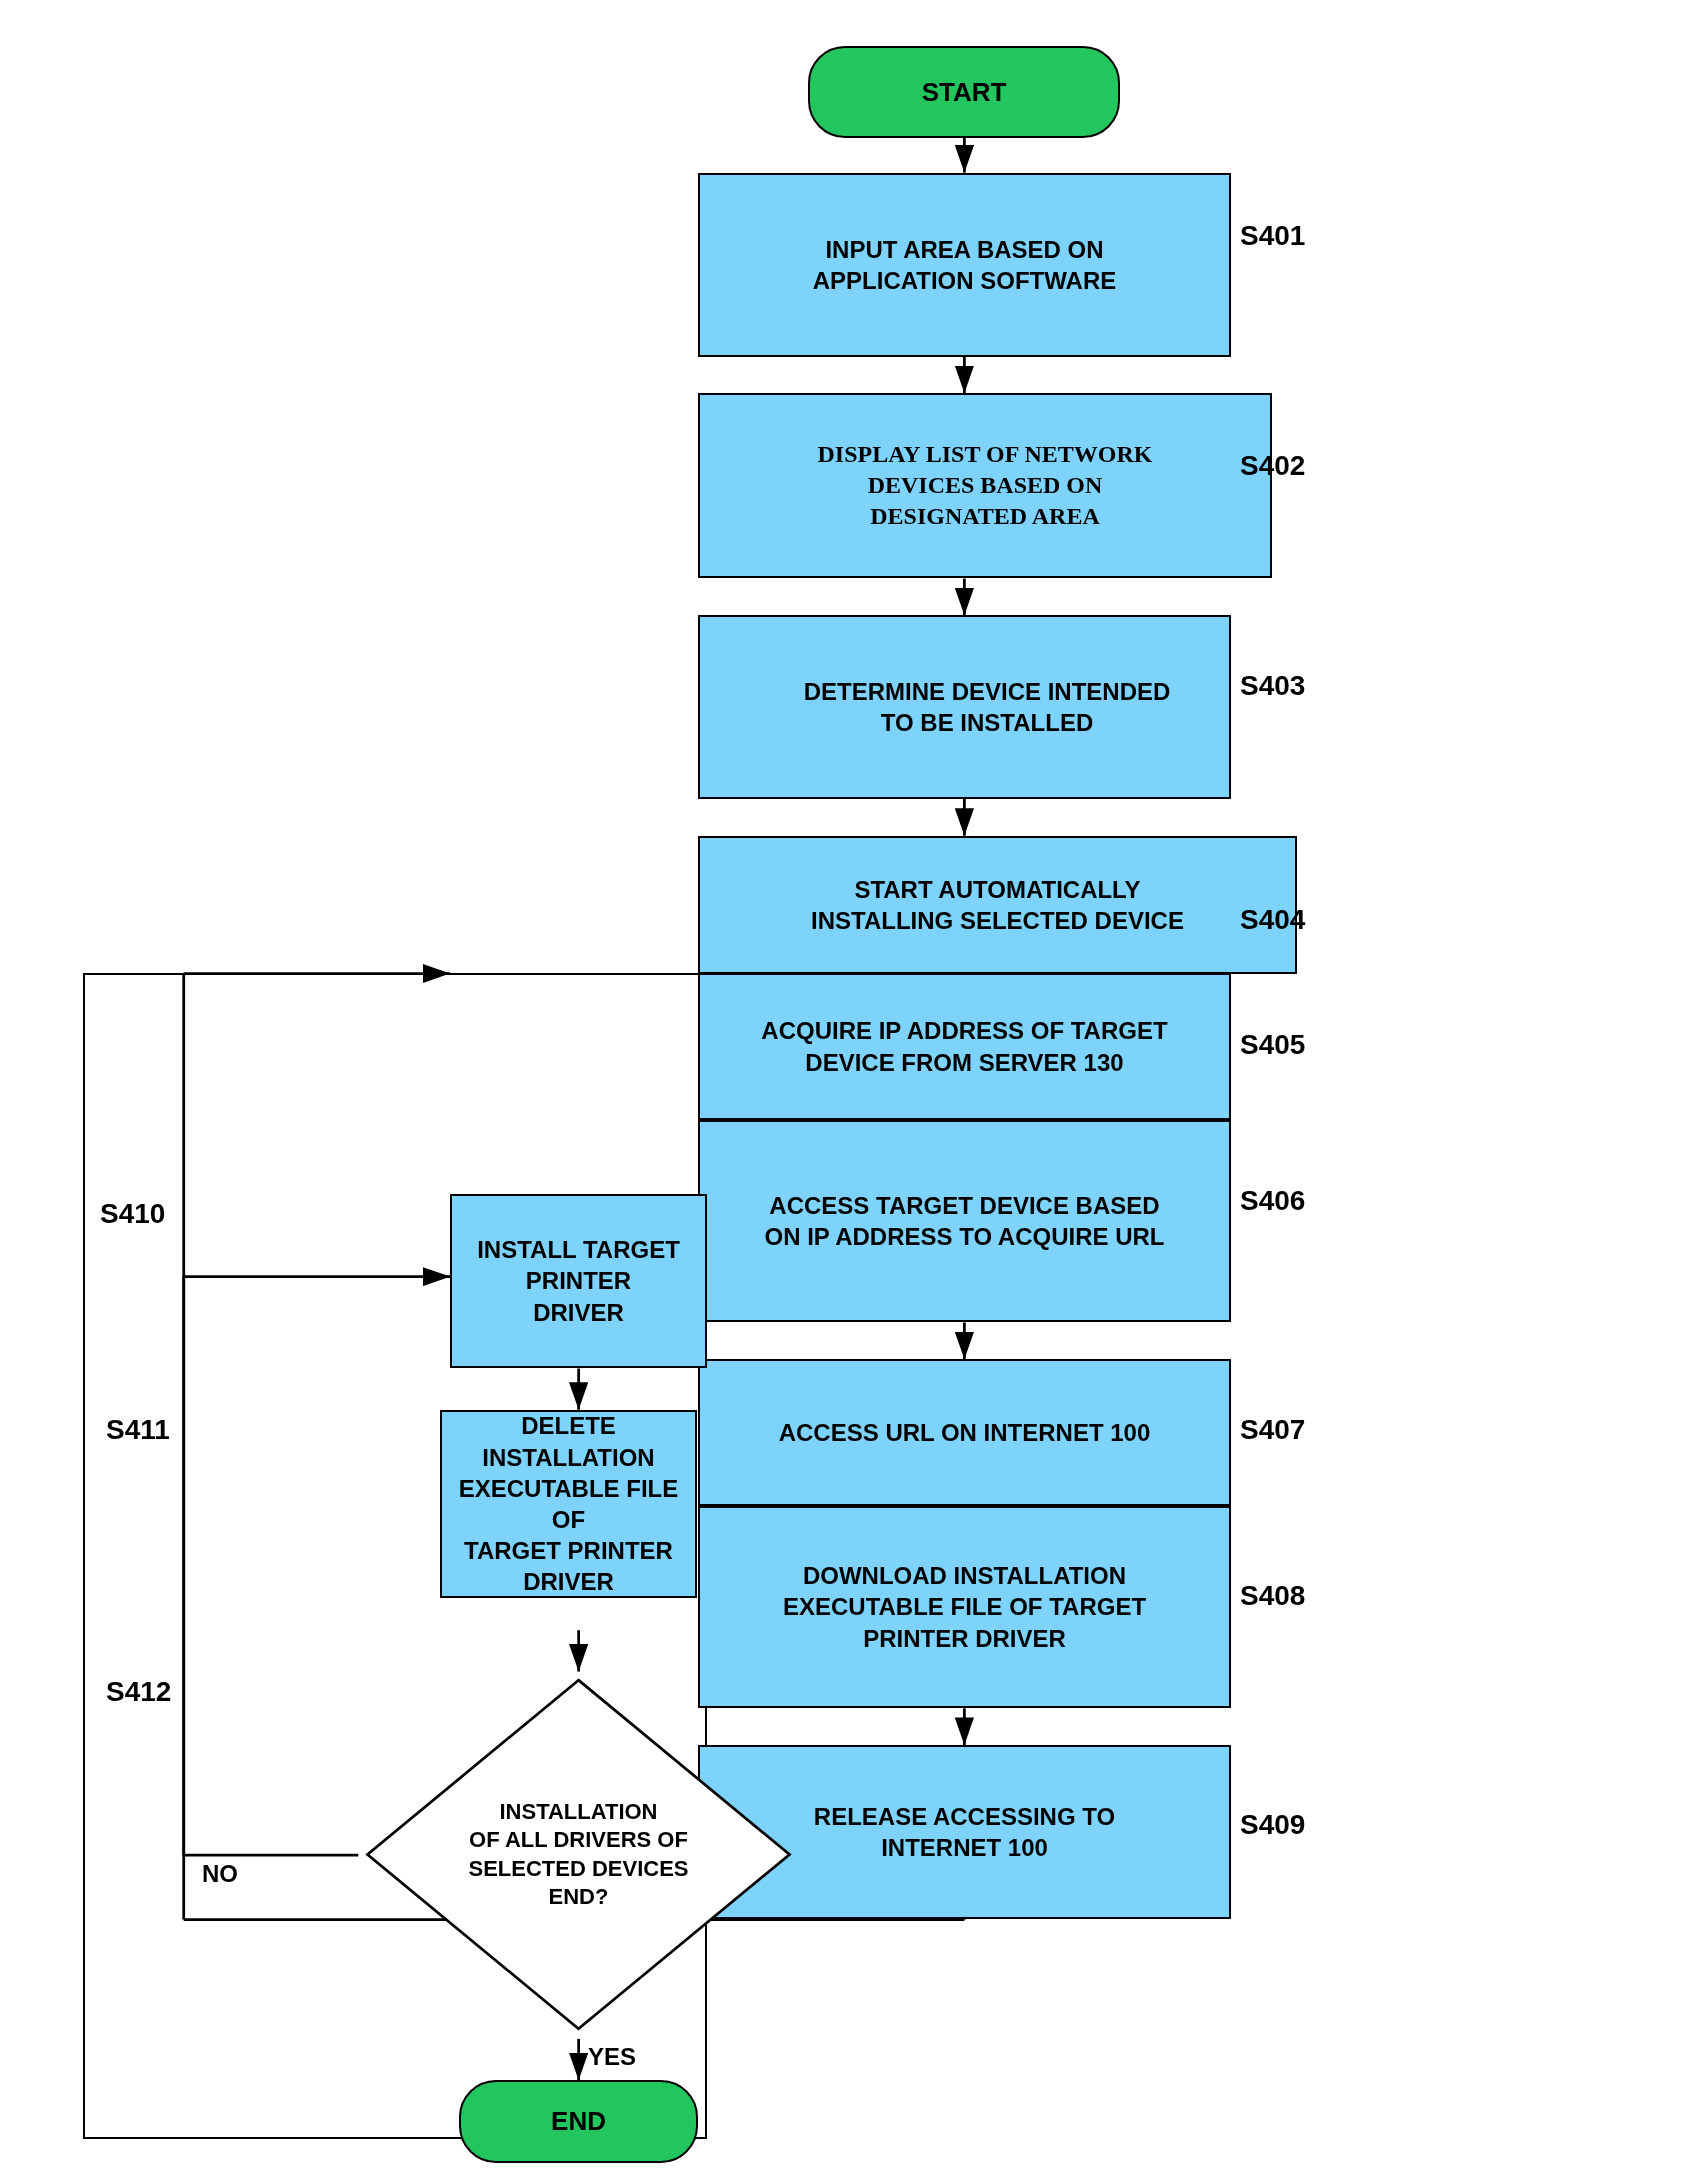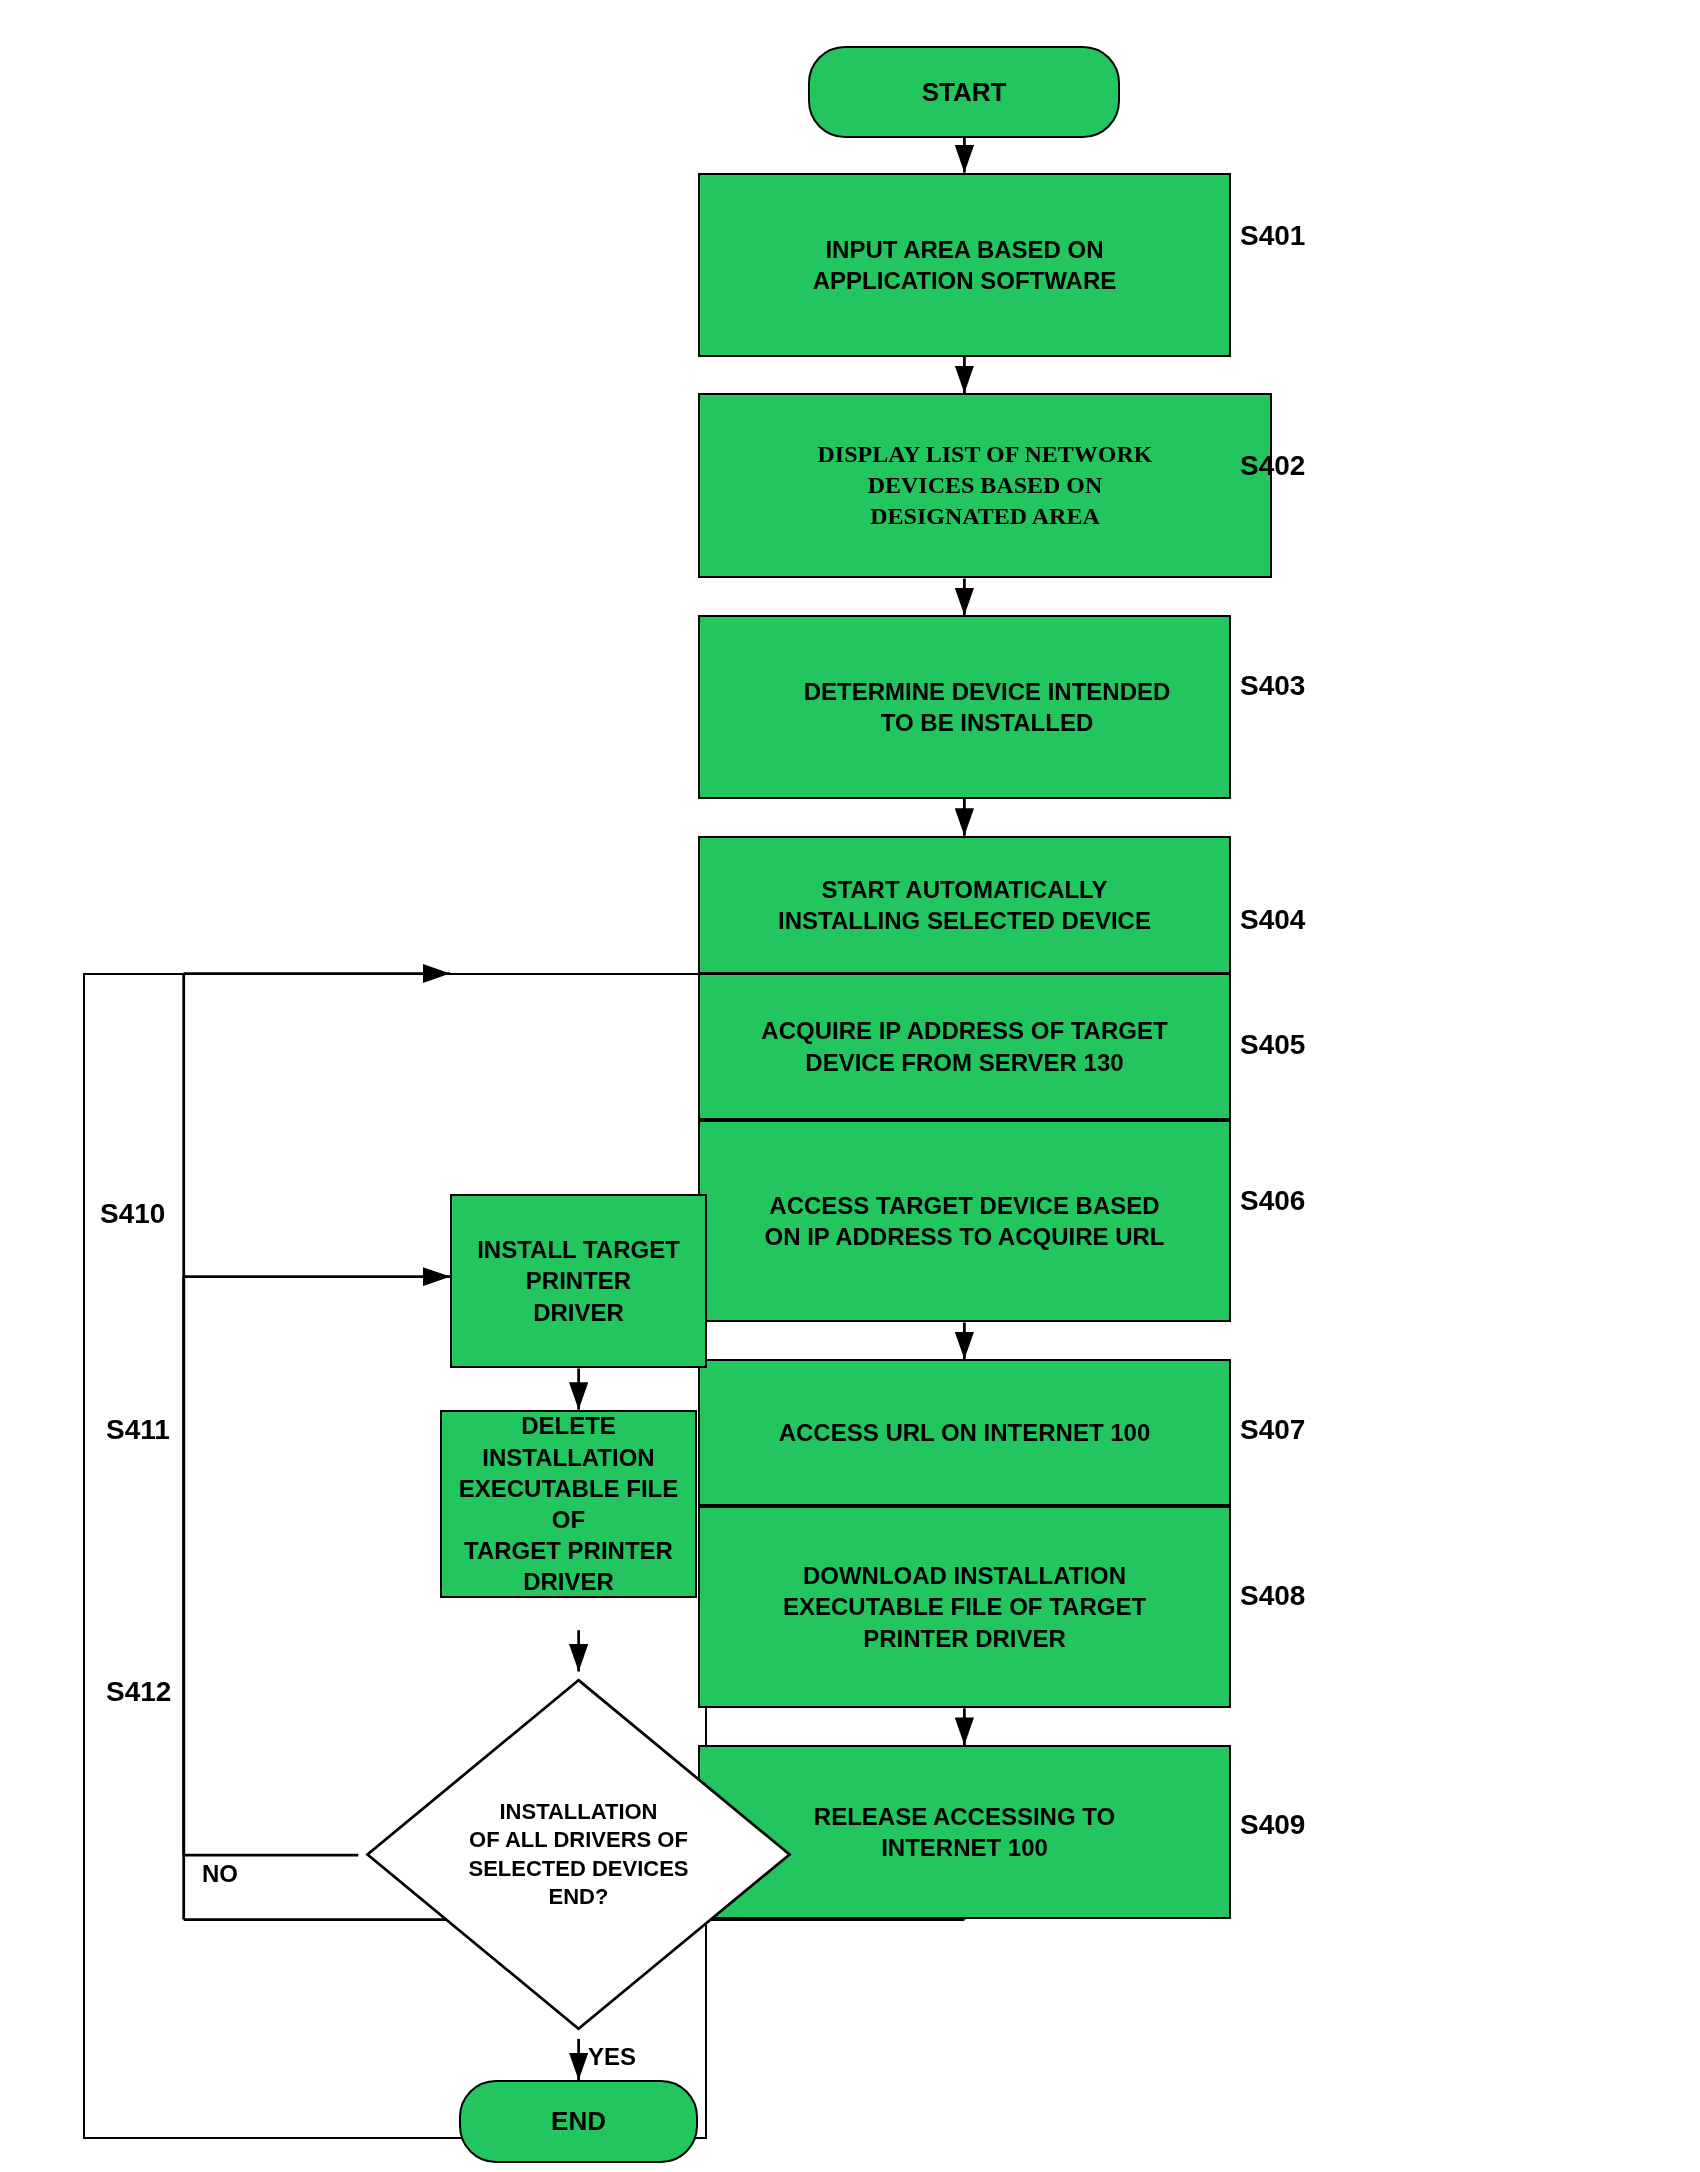--- a/index.html
+++ b/index.html
@@ -28,21 +28,21 @@
       justify-content: center;
       text-align: center;
       font-size: 26px;
       font-weight: bold;
       position: absolute;
     }
 
     
     .process {
       border: 2.8px solid #000;
-      background: #22c55e;
+      background: #7dd3fc;
       display: flex;
       align-items: center;
       justify-content: center;
       text-align: center;
       font-size: 24px;
       font-weight: bold;
       position: absolute;
     }
 
     
@@ -175,21 +175,21 @@
     <span>S402</span>
   </div>
 
   <div class="process" style="left:698px; top:615px; width:533px; height:184px; line-height:1.3;padding-left:45px;">
     <span>DETERMINE DEVICE INTENDED<br>TO BE INSTALLED</span>
   </div>
   <div class="label" style="left:1240px; top:670px;">
     <span>S403</span>
   </div>
 
-  <div class="process" style="left:698px; top:836px; width:533px; height:138px; line-height:1.3;">
+  <div class="process" style="left:698px; top:836px; width:599px; height:138px; line-height:1.3;">
     <span>START AUTOMATICALLY<br>INSTALLING SELECTED DEVICE</span>
   </div>
   <div class="label" style="left:1240px; top:882px;margin-top:22px;">
     <span>S404</span>
   </div>
 
   <div class="outer-box" style="left:83px; top:973px; width:624px; height:1166px;">
   </div>
 
   <div class="process" style="left:698px; top:973px; width:533px; height:147px; line-height:1.3;">

